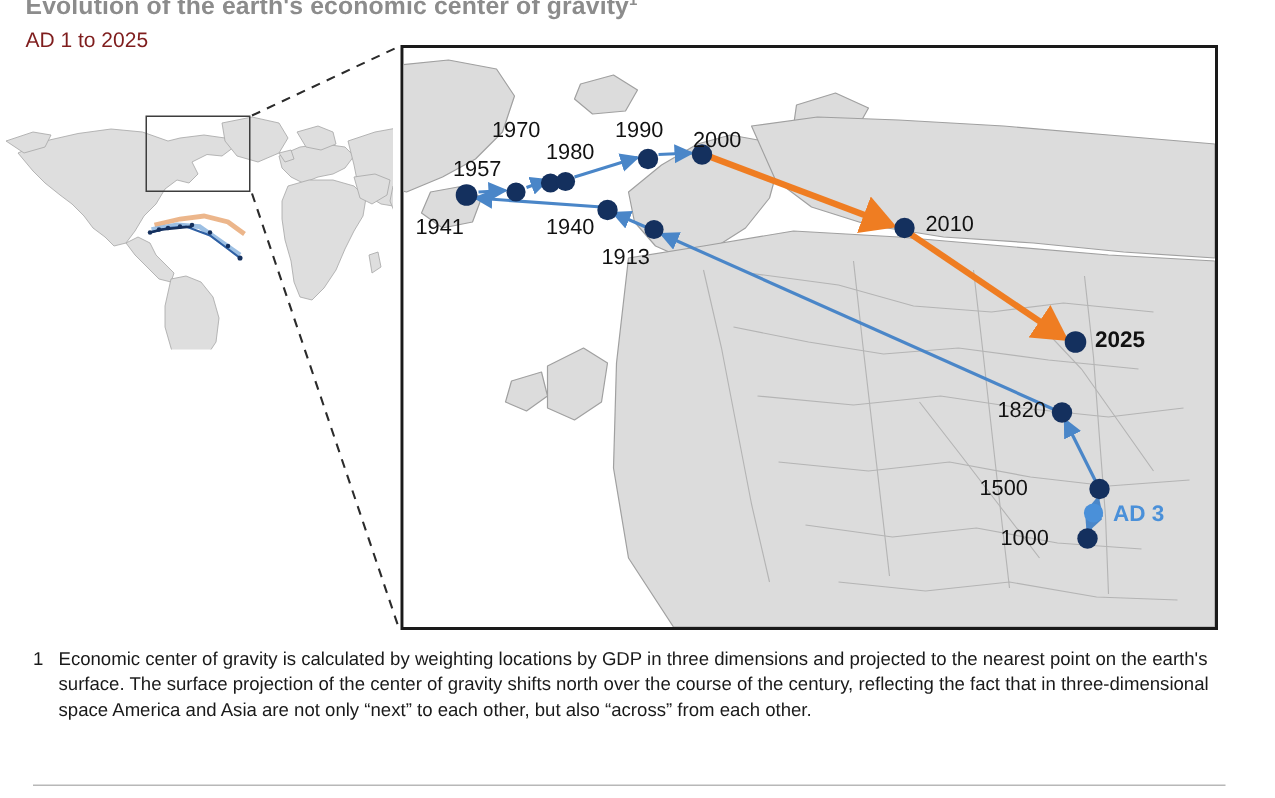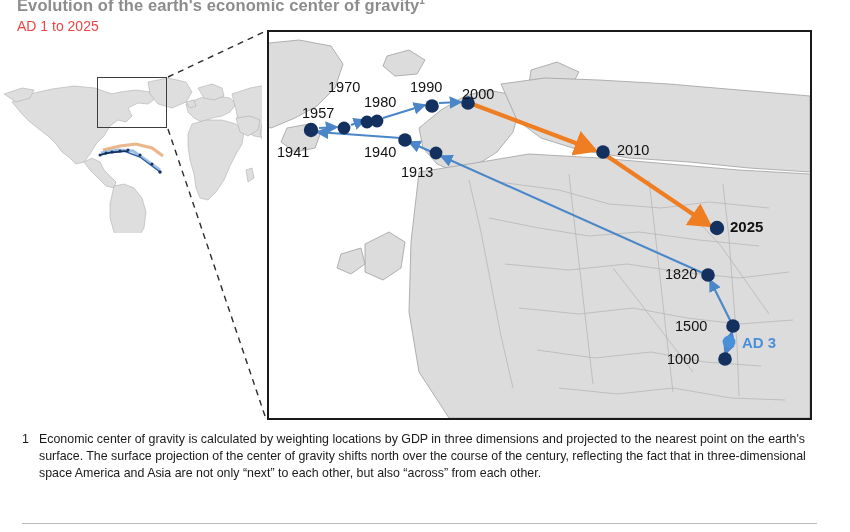--- a/index.html
+++ b/index.html
@@ -12,21 +12,21 @@
 
   
   .title{
     position:absolute;left:17px;top:-5px;
     font-size:16.5px;font-weight:bold;color:#8c8c8c;
     letter-spacing:.1px;white-space:nowrap;
   }
   .title sup{font-size:10px;font-weight:bold;vertical-align:super;}
   .subtitle{
     position:absolute;left:17px;top:18px;
-    font-size:14px;color:#ef4444;white-space:nowrap;
+    font-size:14px;color:#7f1d1d;white-space:nowrap;
   }
 
   
   #worldmap{position:absolute;left:0px;top:58px;width:262px;height:175px;}
   #inset-rect{
     position:absolute;left:97px;top:77px;width:70px;height:51px;
     border:1.3px solid #3d3d3d;box-sizing:border-box;
   }
 
   
@@ -203,21 +203,21 @@
     <div class="yr" style="left:33px;top:74px;">1957</div>
     <div class="yr" style="left:59px;top:48px;">1970</div>
     <div class="yr" style="left:95px;top:63px;">1980</div>
     <div class="yr" style="left:141px;top:48px;">1990</div>
     <div class="yr" style="left:193px;top:55px;">2000</div>
     <div class="yr" style="left:95px;top:113px;">1940</div>
     <div class="yr" style="left:132px;top:133px;">1913</div>
     <div class="yr" style="left:348px;top:111px;">2010</div>
     <div class="yr bold" style="left:461px;top:187px;">2025</div>
     <div class="yr" style="left:396px;top:235px;">1820</div>
-    <div class="yr" style="left:406px;top:287px;">1500</div>
+    <div class="yr" style="left:384px;top:287px;">1500</div>
     <div class="yr adone" style="left:473px;top:303px;">AD 3</div>
     <div class="yr" style="left:398px;top:320px;">1000</div>
   </div>
 
   <div class="footnote">
     <span class="fnum">1</span>
     <span class="ftxt">Economic center of gravity is calculated by weighting locations by GDP in three dimensions and projected to the nearest point on the earth's surface. The surface projection of the center of gravity shifts north over the course of the century, reflecting the fact that in three-dimensional space America and Asia are not only “next” to each other, but also “across” from each other.</span>
   </div>
 
   <div class="bottom-rule"></div>

